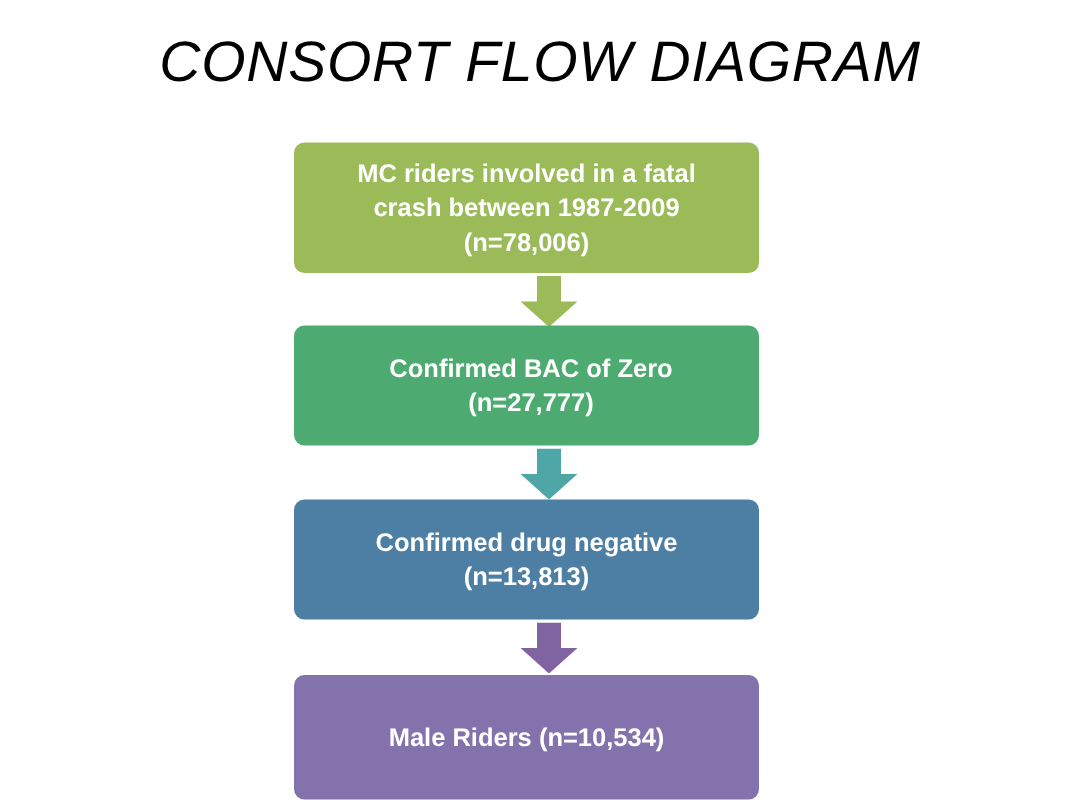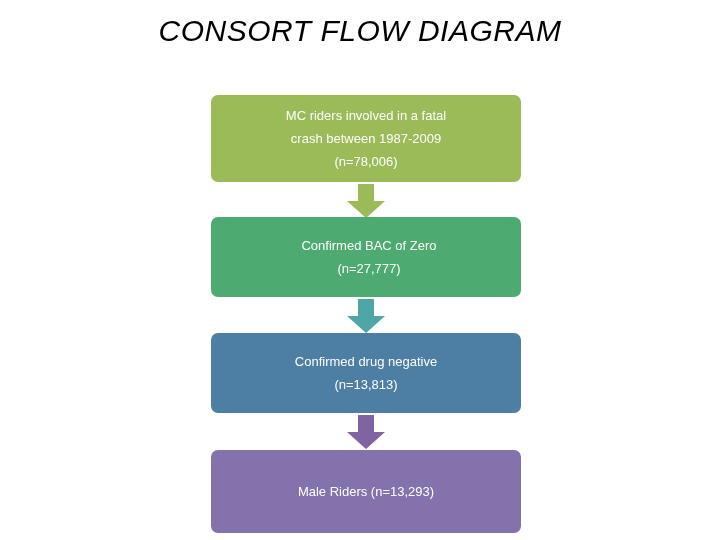--- a/index.html
+++ b/index.html
@@ -19,47 +19,48 @@
   #diagram-canvas {
     position: relative;
     width: 720px;
     height: 540px;
   }
 
   
   .diagram-title {
     position: absolute;
     left: 0;
-    top: 10px;
+    top: 21px;
     width: 720px;
     text-align: center;
-    font-size: 30px;
+    font-size: 38px;
     font-style: italic;
     font-weight: 400;
     letter-spacing: 0.5px;
     color: #000000;
     line-height: 42px;
     white-space: nowrap;
   }
 
   
   .flow-box {
     position: absolute;
-    left: 211px;
+    left: 196px;
     width: 310px;
     border-radius: 7px;
     box-sizing: border-box;
     display: flex;
     align-items: center;
     justify-content: center;
     text-align: center;
     color: #ffffff;
-    font-size: 13px;
+    font-size: 17px;
     line-height: 23px;
     padding: 4px 10px;
+    font-weight: bold;
   }
 
   .flow-box .box-text {
     display: block;
     width: 100%;
     white-space: pre-line;
   }
 
   #box-1 { top: 95px;  height: 87px; background: #9bbb59; }
   #box-2 { top: 217px; height: 80px; background: #4dab72; padding-left: 16px; }
@@ -119,16 +120,16 @@
 (n=13,813)</span>
   </div>
 
   <div class="flow-arrow" id="arrow-3">
     <svg viewBox="0 0 38 34" xmlns="http://www.w3.org/2000/svg" aria-hidden="true">
       <polygon points="11,0 27,0 27,17 38,17 19,34 0,17 11,17" fill="#8064a2"></polygon>
     </svg>
   </div>
 
   <div class="flow-box" id="box-4" style="background: rgb(131, 114, 171); color: rgb(255, 255, 255);">
-    <span class="box-text">Male Riders (n=13,293)</span>
+    <span class="box-text">Male Riders (n=10,534)</span>
   </div>
 
 </div>
 
 </body></html>

